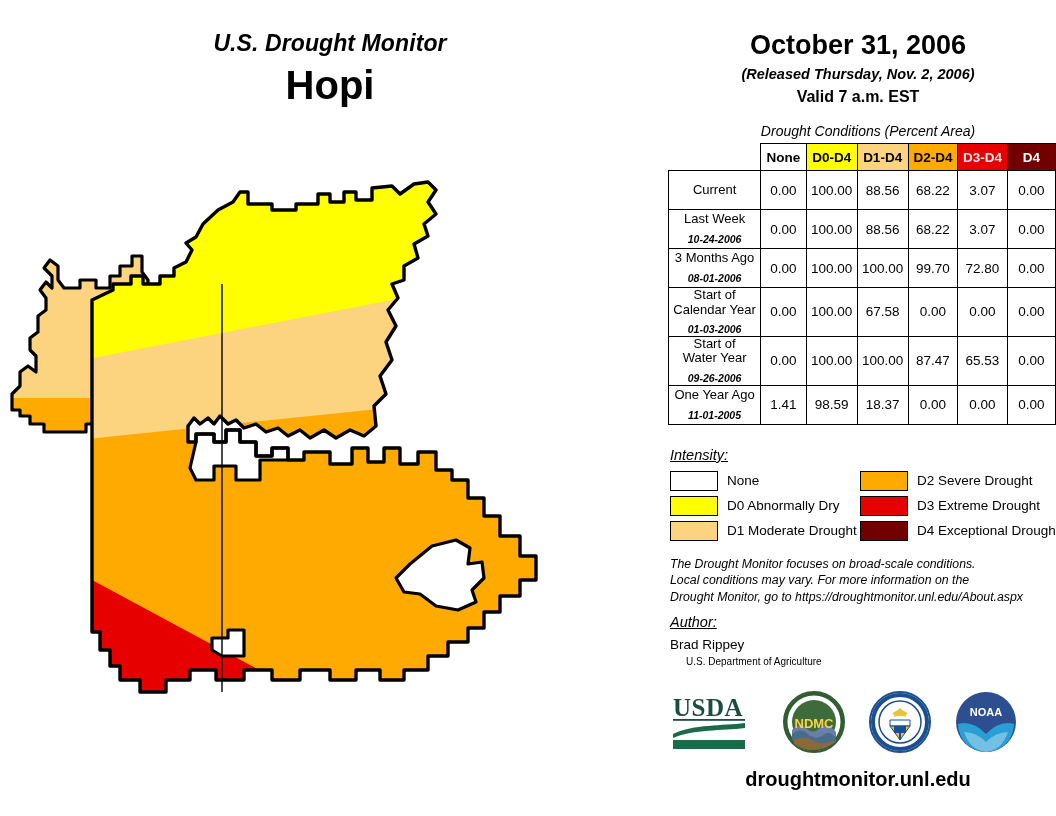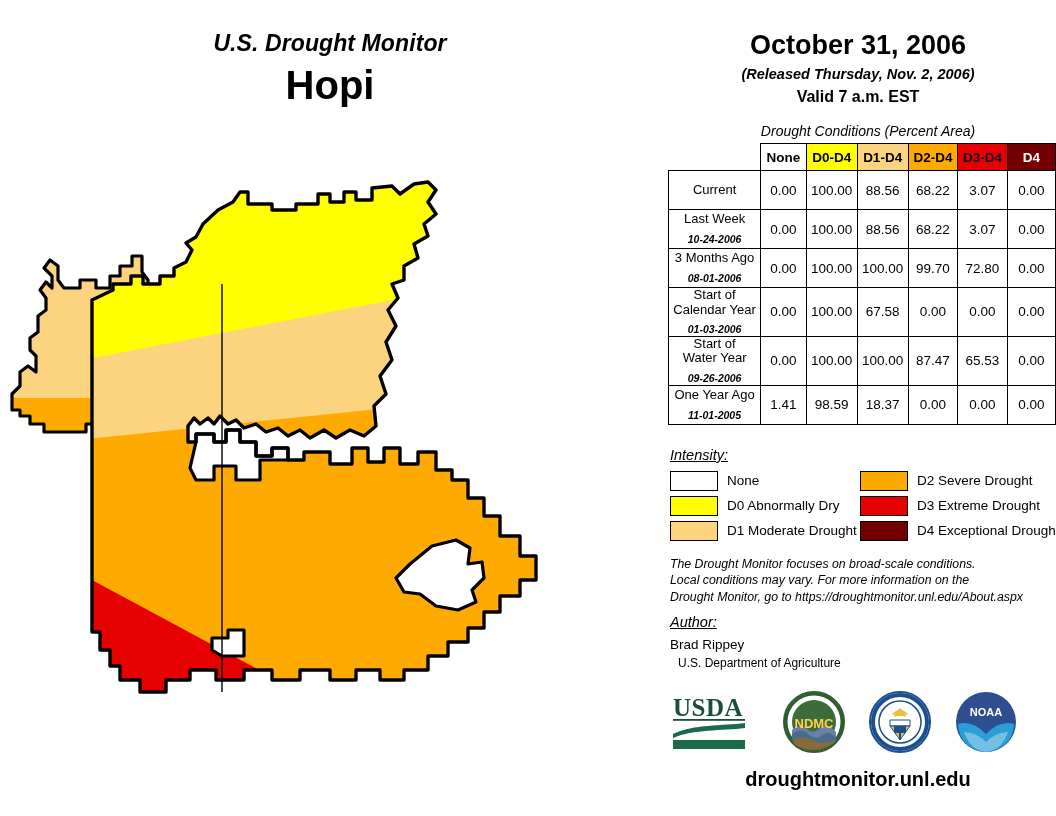--- a/index.html
+++ b/index.html
@@ -63,21 +63,21 @@
   .dm-table thead th{
     height:26px;
     font-size:13.5px;
     font-weight:bold;
   }
   .dm-table thead th.corner{border:none;background:transparent;}
   .hdr-none{background:#ffffff;color:#000;width:47px;}
   .hdr-d0  {background:#ffff00;color:#000;width:52px;margin-left:40px;}
   .hdr-d1  {background:#fcd37f;color:#000;width:52px;}
   .hdr-d2  {background:#ffaa00;color:#000;width:52px;}
-  .hdr-d3  {background:#e60000;color:#0f172a;width:52px;}
+  .hdr-d3  {background:#e60000;color:#e5e5e5;width:52px;}
   .hdr-d4  {background:#730000;color:#fff;width:52px;}
 
   .dm-table tbody tr{height:39px;}
   .rowlabel{
     width:100px;
     font-weight:bold;
     font-size:13px;
     line-height:1.12;
     padding:2px 4px;
   }
@@ -104,21 +104,21 @@
 
   .disclaimer{
     position:absolute;top:556px;left:10px;width:385px;
     font-size:12.3px;font-style:italic;line-height:1.33;
   }
   .author-head{
     position:absolute;top:614px;left:10px;
     font-size:14.5px;font-style:italic;text-decoration:underline;
   }
   .author-name{position:absolute;top:637px;left:10px;font-size:13.5px;}
-  .author-org{position:absolute;top:656px;left:18px;font-size:12px;}
+  .author-org{position:absolute;top:656px;left:26px;font-size:10px;}
 
   .logos{position:absolute;top:690px;left:6px;width:390px;height:70px;}
   .logo{position:absolute;top:0;}
   .logo.l1{left:6px;}
   .logo.l2{left:116px;}
   .logo.l3{left:202px;}
   .logo.l4{left:288px;}
 
   .site-url{
     position:absolute;top:768px;left:0;width:396px;text-align:center;

